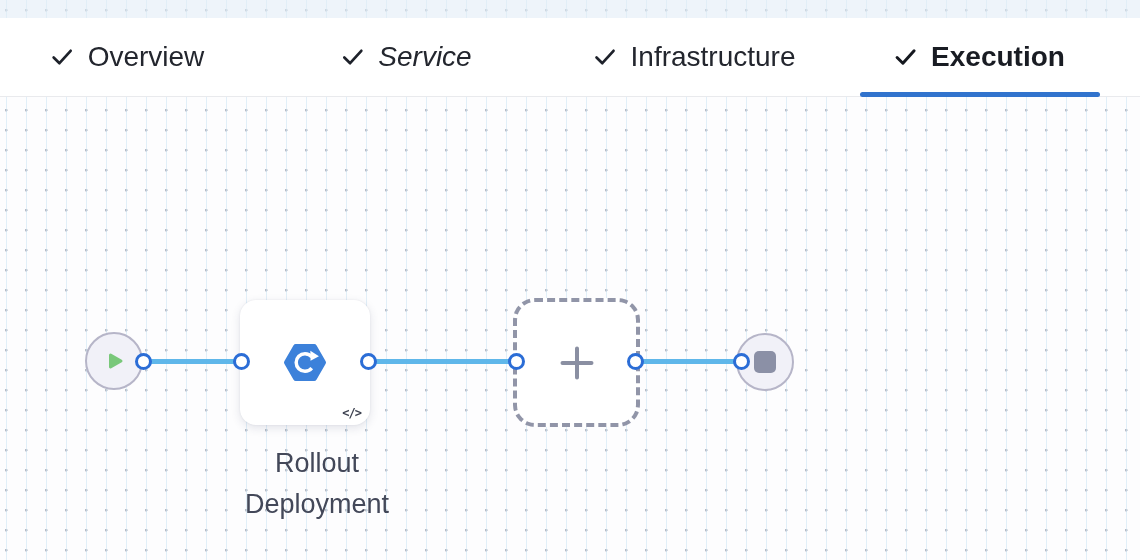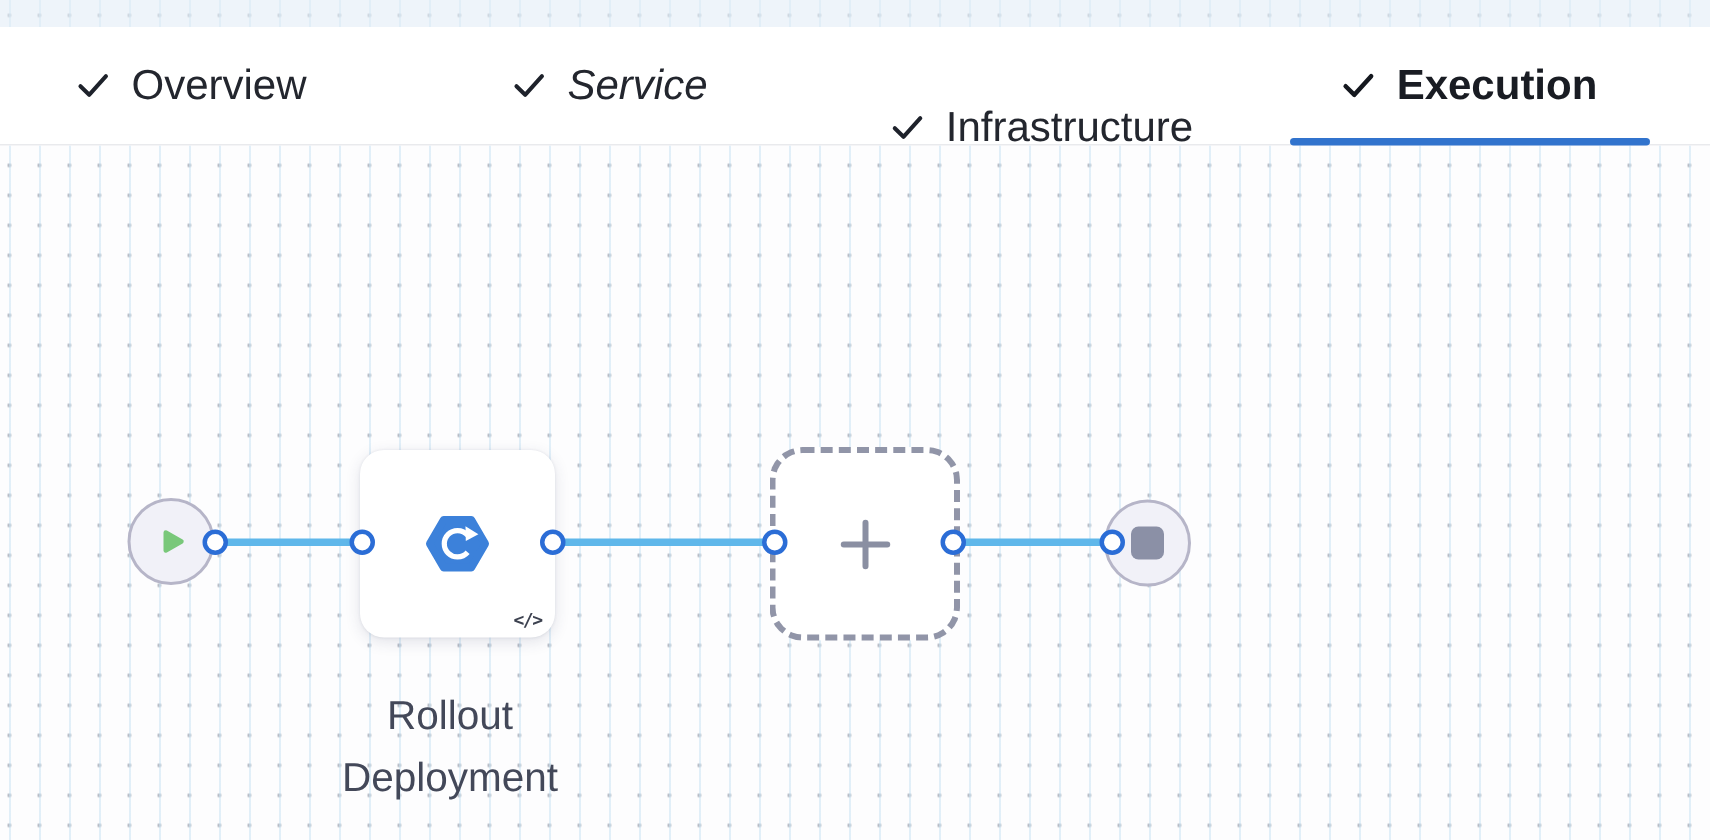--- a/index.html
+++ b/index.html
@@ -75,21 +75,21 @@
     position: absolute; left: 513px; top: 298px; width: 127px; height: 129px;
     background: #ffffff; border: 4px dashed #9195a8; border-radius: 22px;
     display: flex; align-items: center; justify-content: center;
     z-index: 4; cursor: pointer;
   }
 
   .node-label {
     position: absolute; top: 443px; text-align: center;
     font-size: 27px; line-height: 41px; color: #434859; z-index: 3;
   }
-  .label-step { left: 200px; width: 200px; margin-top: 14px; }
+  .label-step { left: 217px; width: 200px; }
   .label-add  { left: 480px; width: 200px; }
 </style>
 </head>
 <body>
 
 <div class="screen">
 
   <div class="canvas">
 
     <div class="conn-line" style="left:143px;width:98px;"></div>
@@ -142,21 +142,21 @@
       <span>Overview</span>
     </div>
 
     <div class="tab" style="left:406px;font-style:italic;">
       <svg width="25" height="22" viewBox="0 0 24 22">
         <polyline points="3.5,11.5 9.3,17.2 20.5,4.8" fill="none" stroke="#1e222b" stroke-width="2.7" stroke-linecap="round" stroke-linejoin="round"></polyline>
       </svg>
       <span>Service</span>
     </div>
 
-    <div class="tab" style="left:694px;margin-top:28px;">
+    <div class="tab" style="left:694px;">
       <svg width="25" height="22" viewBox="0 0 24 22">
         <polyline points="3.5,11.5 9.3,17.2 20.5,4.8" fill="none" stroke="#1e222b" stroke-width="2.7" stroke-linecap="round" stroke-linejoin="round"></polyline>
       </svg>
       <span>Infrastructure</span>
     </div>
 
     <div class="tab active" style="left:979px;">
       <svg width="25" height="22" viewBox="0 0 24 22">
         <polyline points="3.5,11.5 9.3,17.2 20.5,4.8" fill="none" stroke="#15181f" stroke-width="3" stroke-linecap="round" stroke-linejoin="round"></polyline>
       </svg>

